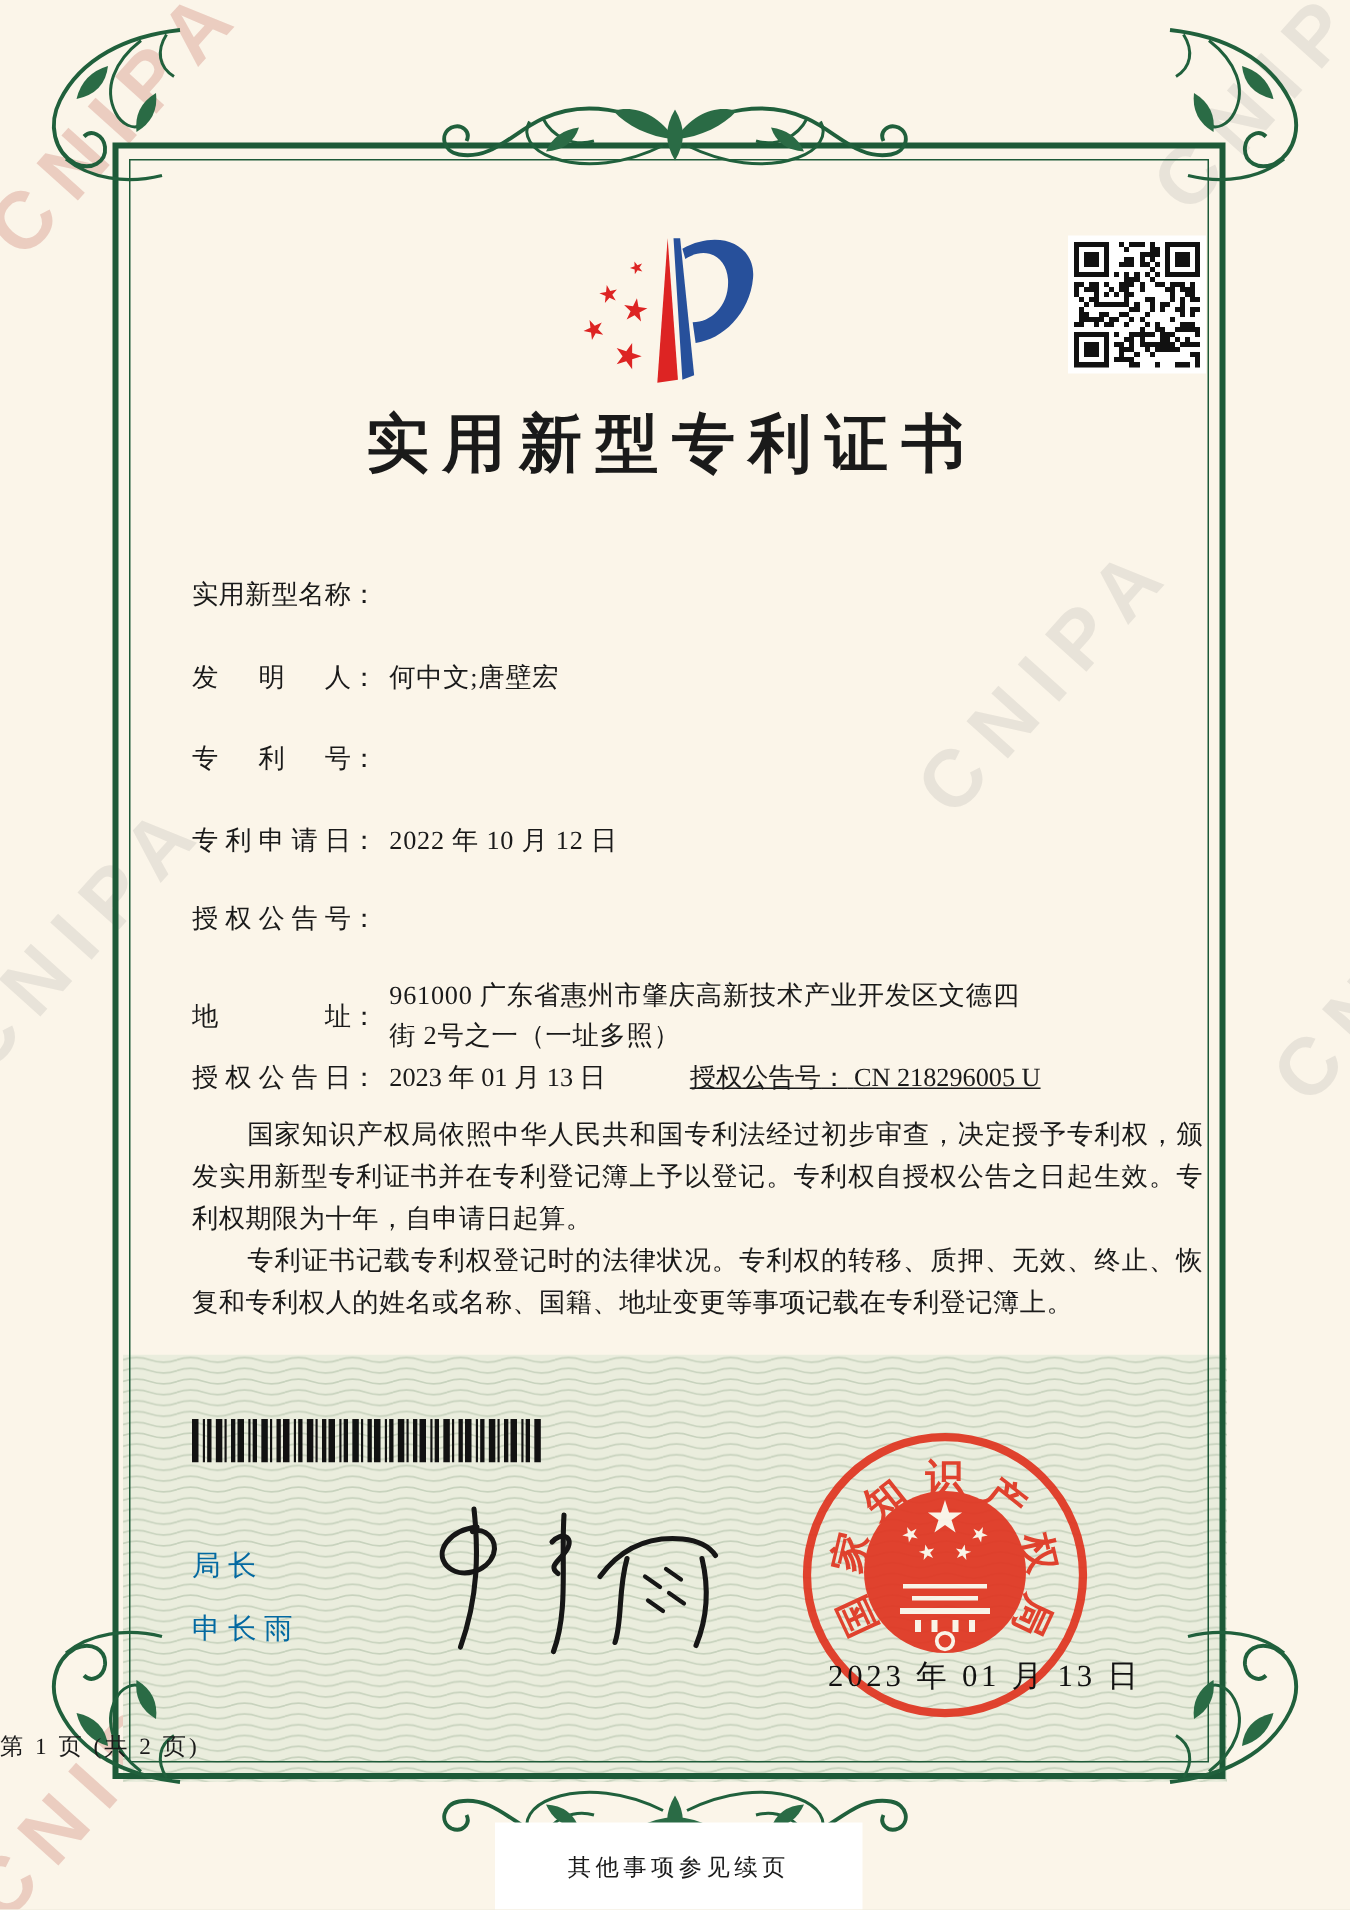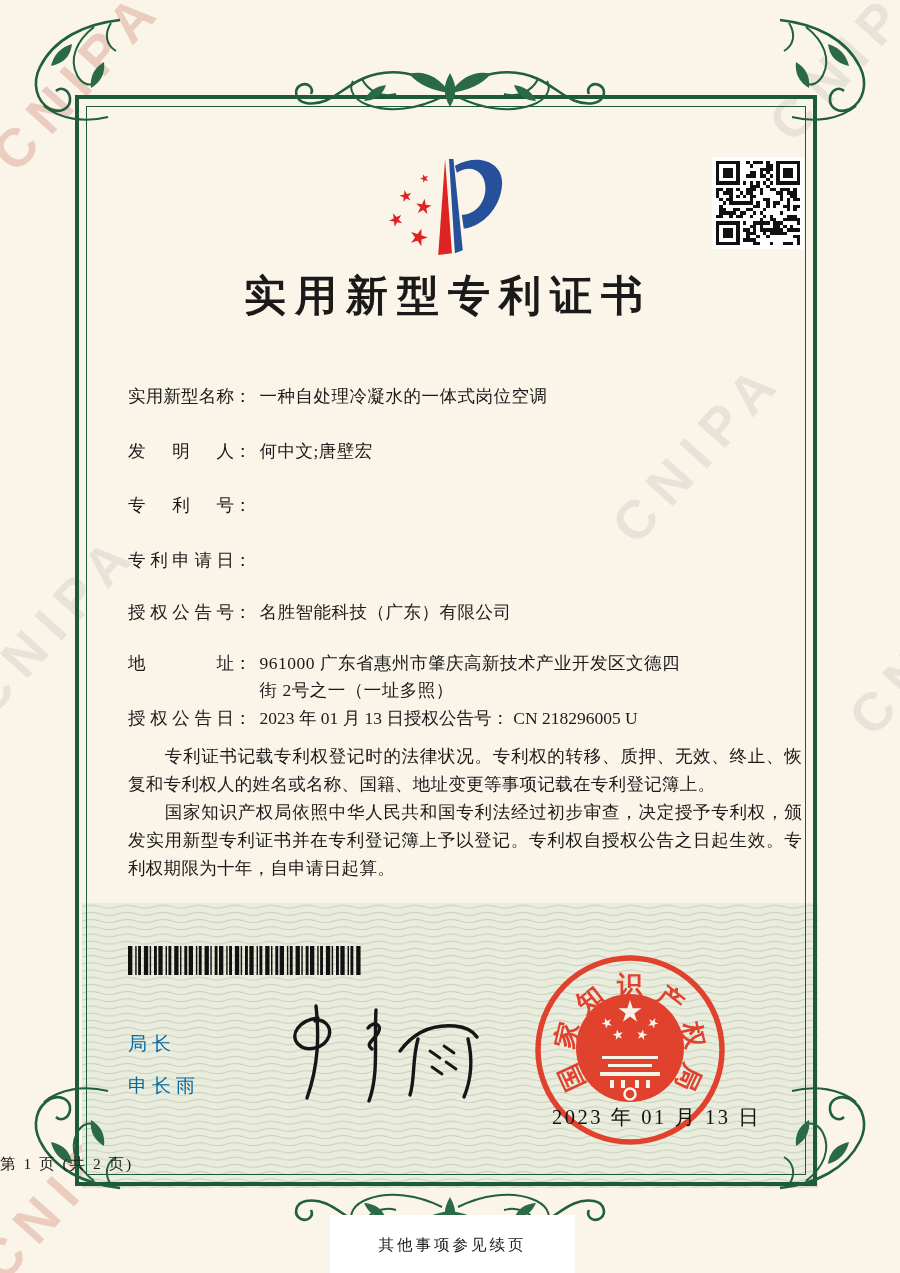--- a/index.html
+++ b/index.html
@@ -19,25 +19,25 @@
   .waves{position:absolute;left:82px;top:903px;width:736px;height:285px;z-index:0;}
   
   .cert-no{position:absolute;left:127px;top:149px;font-size:18px;letter-spacing:2px;z-index:1;}
   .qr-box{position:absolute;left:712px;top:157px;width:92px;height:92px;background:#fff;
           padding:4px;box-sizing:border-box;z-index:1;}
   .logo{position:absolute;left:375px;top:153px;width:150px;height:108px;z-index:1;}
   .title{position:absolute;left:0;top:268px;width:896px;text-align:center;font-size:42px;
          font-weight:bold;letter-spacing:9px;z-index:1;}
   
   .frow{position:absolute;left:128px;width:676px;display:flex;font-size:17.5px;
-        line-height:1.55;z-index:1;align-items:flex-start;}
+        line-height:1.55;z-index:1;align-items:center;}
   .flabel{display:inline-block;width:106px;text-align:justify;text-align-last:justify;flex:none;}
   .fcolon{flex:none;margin-right:8px;}
   .fvalue{flex:1;letter-spacing:0.5px;}
-  .fpair2{white-space:nowrap;}
+  .fpair2{margin-left:56px;white-space:nowrap;text-decoration:underline;}
   
   .bodytext{position:absolute;left:128px;top:742px;width:674px;z-index:1;}
   .bodytext p{margin:0;font-size:17.5px;line-height:1.6;text-indent:2.1em;text-align:justify;
               letter-spacing:0.3px;}
   
   .barcode{position:absolute;left:128px;top:946px;width:234px;height:29px;z-index:1;}
   .director{position:absolute;left:128px;font-size:19px;letter-spacing:5px;z-index:1;
             font-family:"Liberation Sans","DejaVu Sans",sans-serif;color:#0369a1;}
   .sig{position:absolute;left:272px;top:998px;width:215px;height:108px;z-index:2;}
   .seal{position:absolute;left:530px;top:948px;width:200px;height:200px;z-index:1;opacity:0.92;}
@@ -428,55 +428,54 @@
     <polygon points="70,6 63,104 77,102" fill="#dd2423"></polygon>
     <polygon points="74,6 80,102 88,99 78.5,6" fill="#27509b"></polygon>
     <path d="M80,13 C106,-1 130,11 128,33 C126,57 107,75 89,77 L87,63 C100,63 112,51 111,34 C110,18 96,11 82,20 Z" fill="#27509b"></path>
   </svg>
 
   <div class="title">实用新型专利证书</div>
 
   <div class="frow" style="top:383px">
     <span class="flabel">实用新型名称</span>
       <span class="fcolon">：</span>
-    <span class="fvalue">一种自处理冷凝水的一体式岗位空调</span>
   </div>
   <div class="frow" style="top:438px">
     <span class="flabel">发明人</span>
       <span class="fcolon">：</span>
     <span class="fvalue">何中文;唐壁宏</span>
   </div>
   <div class="frow" style="top:492px">
     <span class="flabel">专利号</span>
       <span class="fcolon">：</span>
   </div>
   <div class="frow" style="top:547px">
     <span class="flabel">专利申请日</span>
       <span class="fcolon">：</span>
+    <span class="fvalue">2022 年 10 月 12 日</span>
   </div>
   <div class="frow" style="top:599px">
     <span class="flabel">授权公告号</span>
       <span class="fcolon">：</span>
-    <span class="fvalue">名胜智能科技（广东）有限公司</span>
   </div>
   <div class="frow" style="top:650px;width:560px">
     <span class="flabel">地址</span>
       <span class="fcolon">：</span>
     <span class="fvalue">961000 广东省惠州市肇庆高新技术产业开发区文德四街 2号之一（一址多照）</span>
   </div>
   <div class="frow" style="top:705px">
     <span class="flabel">授权公告日</span>
       <span class="fcolon">：</span>
     <span>2023 年 01 月 13 日</span>
     <span class="fpair2"><span>授权公告号</span><span>：</span> <span>CN 218296005 U</span></span>
   </div>
 
   <div class="bodytext">
+    <p>国家知识产权局依照中华人民共和国专利法经过初步审查，决定授予专利权，颁发实用新型专利证书并在专利登记簿上予以登记。专利权自授权公告之日起生效。专利权期限为十年，自申请日起算。</p>
     <p>专利证书记载专利权登记时的法律状况。专利权的转移、质押、无效、终止、恢复和专利权人的姓名或名称、国籍、地址变更等事项记载在专利登记簿上。</p>
-    <p>国家知识产权局依照中华人民共和国专利法经过初步审查，决定授予专利权，颁发实用新型专利证书并在专利登记簿上予以登记。专利权自授权公告之日起生效。专利权期限为十年，自申请日起算。</p>
   </div>
 
   <svg class="barcode" id="barcode" viewBox="0 0 234 29" preserveAspectRatio="none">
       <rect x="0.00" y="0" width="4.33" height="29" fill="#111"></rect>
       <rect x="7.22" y="0" width="1.44" height="29" fill="#111"></rect>
       <rect x="10.11" y="0" width="2.89" height="29" fill="#111"></rect>
       <rect x="15.89" y="0" width="4.33" height="29" fill="#111"></rect>
       <rect x="21.67" y="0" width="1.44" height="29" fill="#111"></rect>
       <rect x="26.00" y="0" width="2.89" height="29" fill="#111"></rect>
       <rect x="30.33" y="0" width="4.33" height="29" fill="#111"></rect>

